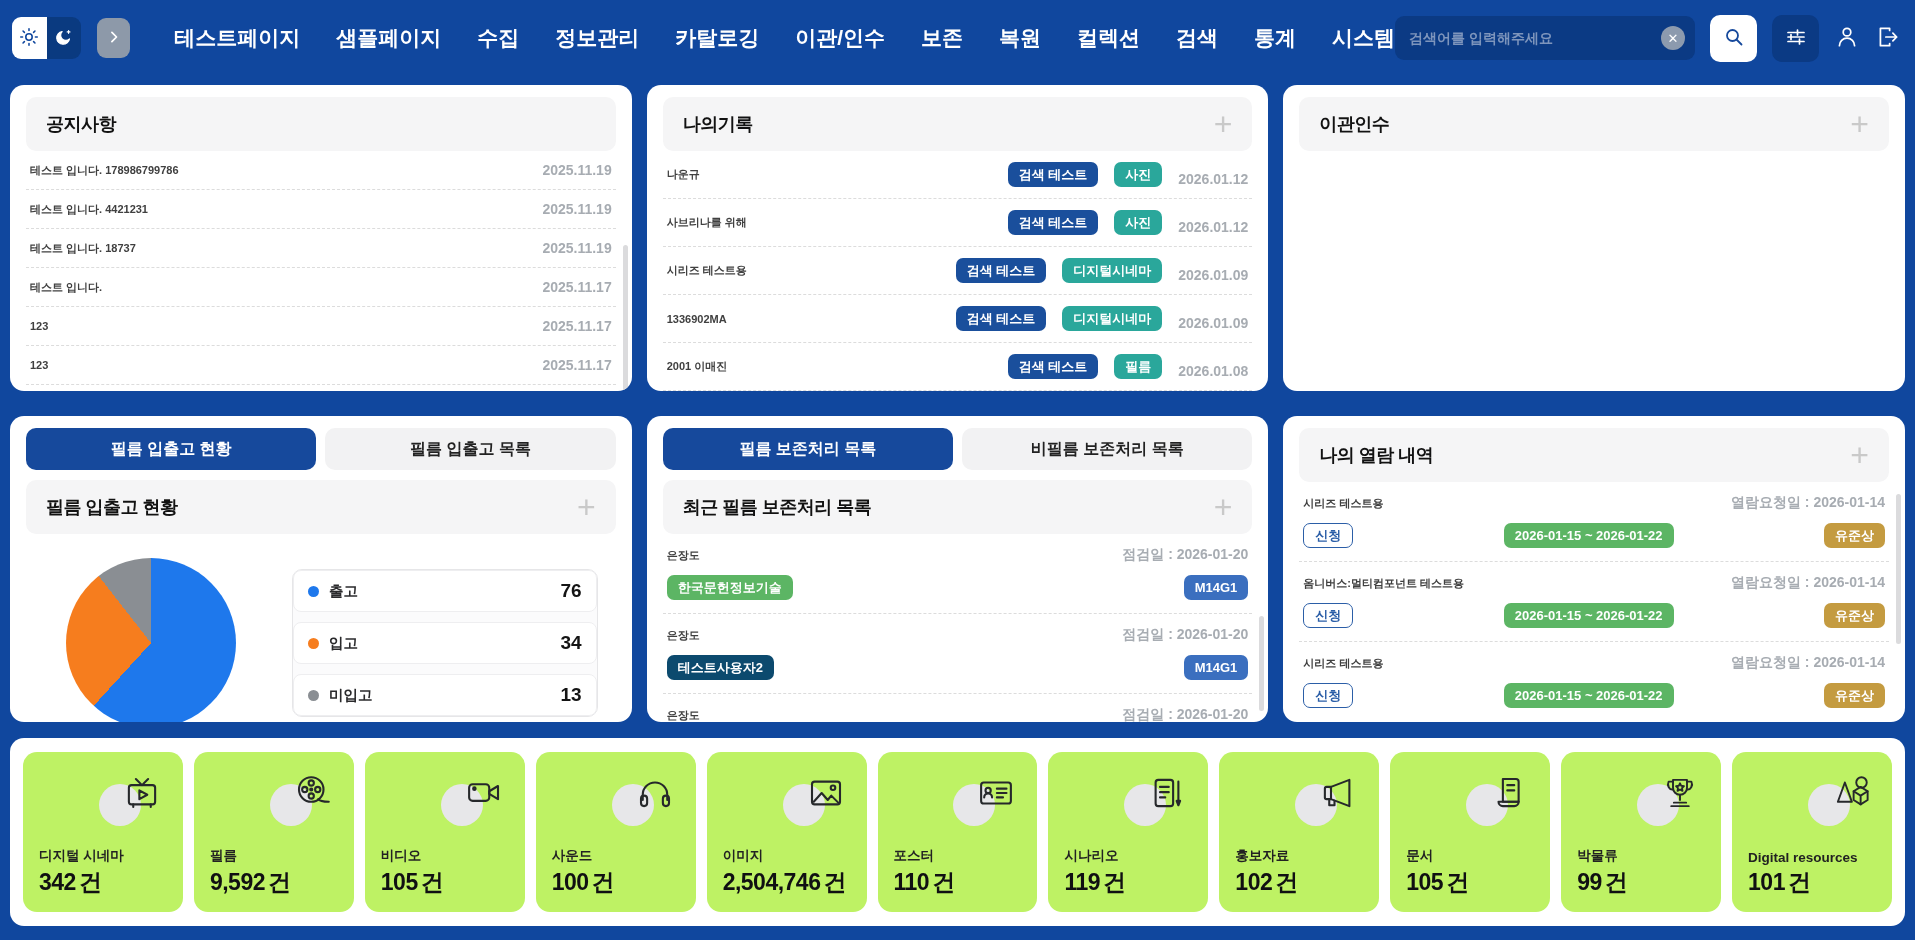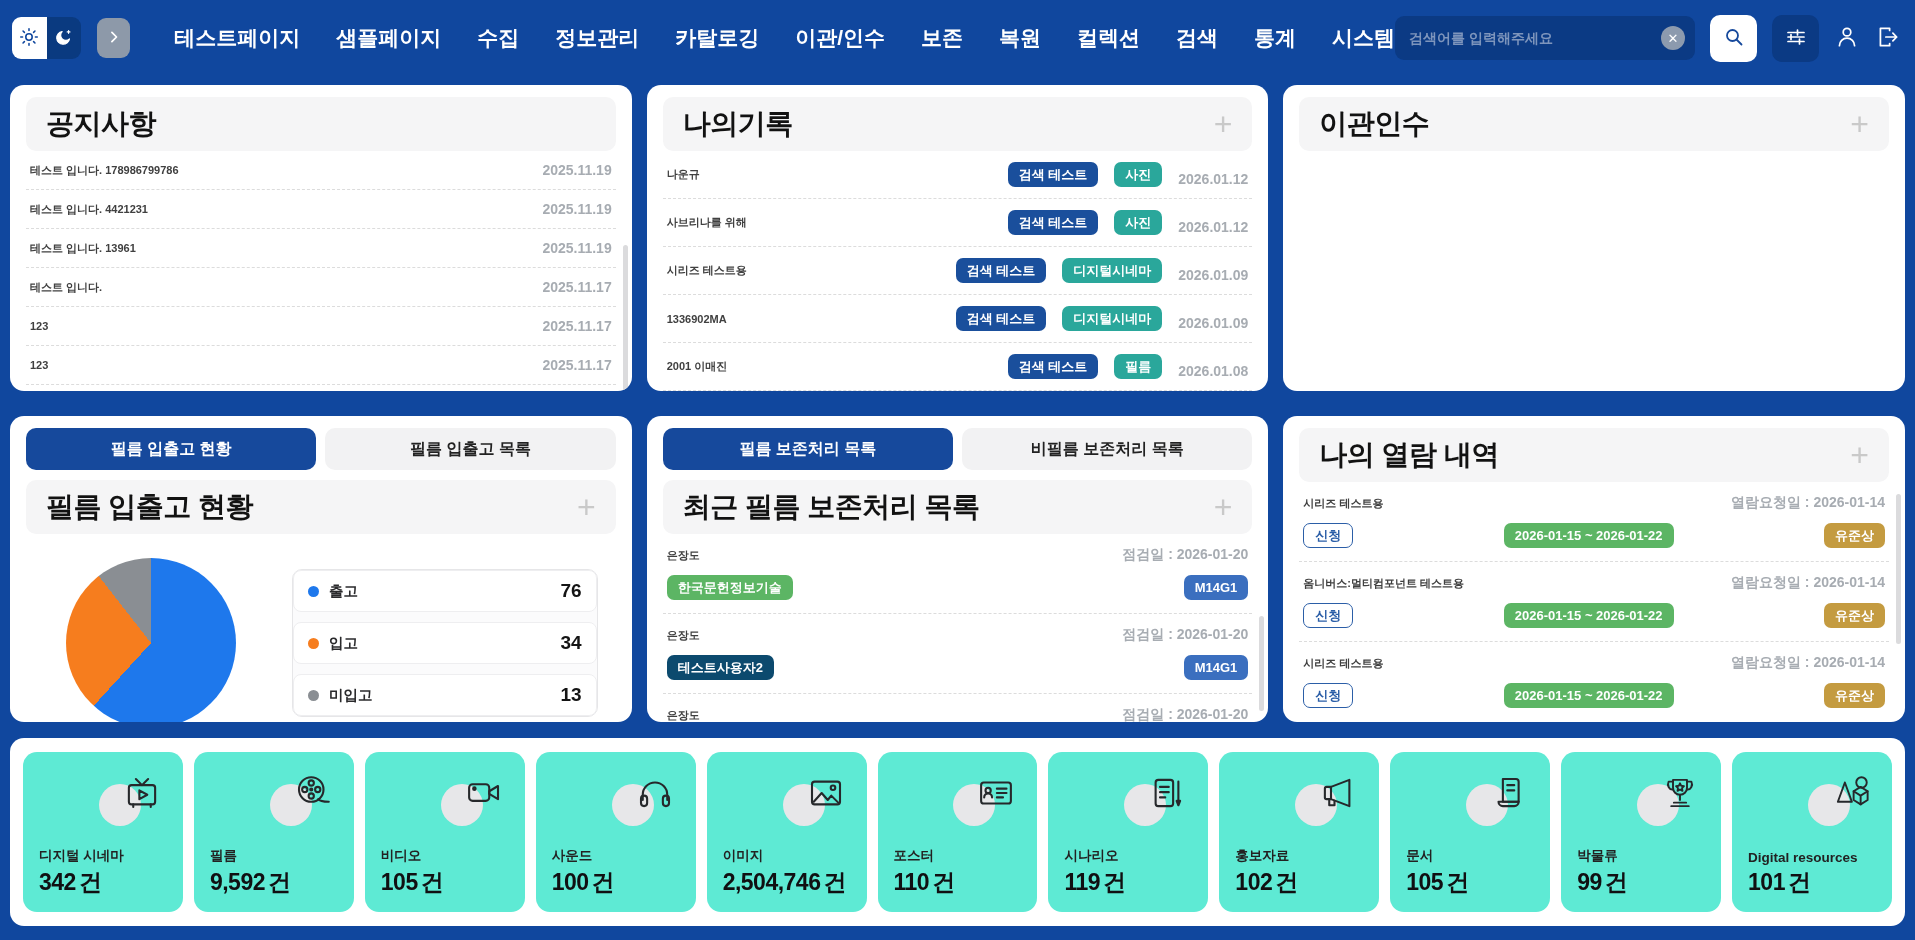--- a/index.html
+++ b/index.html
@@ -28,21 +28,21 @@
   .search-btn { background: #ffffff; }
   .settings-btn { background: #0B3A84; }
   .ghost-btn { background: transparent; border: none; cursor: pointer; display: flex; align-items: center; justify-content: center; }
   
   .main { padding: 9px 10px 0; }
   .row { display: flex; gap: 15px; }
   .row-1 { margin-bottom: 25px; }
   .row-2 { margin-bottom: 16px; }
   .card { flex: 1; background: #fff; border-radius: 14px; position: relative; overflow: hidden; height: 306px; padding: 12px 16px 0; }
   .card-head { background: #F5F5F6; border-radius: 10px; height: 54px; display: flex; align-items: center; justify-content: space-between; padding: 0 20px; }
-  .card-title { font-size: 28px; font-weight: 800; color: #121212; letter-spacing: -0.5px; }
+  .card-title { font-size: 18px; font-weight: 800; color: #121212; letter-spacing: -0.5px; }
   .plus-btn { background: none; border: none; font-size: 32px; font-weight: 300; color: #C9C9C9; cursor: pointer; line-height: 1; }
   
   .nrow { display: flex; justify-content: space-between; align-items: center; padding: 11px 4px; border-bottom: 1px dashed #DCDCDC; }
   .nrow-title { font-size: 11px; font-weight: 700; color: #404040; }
   .nrow-date { font-size: 14px; font-weight: 600; color: #A7ACB2; }
   .nrow-right { display: flex; align-items: flex-end; gap: 16px; }
   .badge { height: 25px; padding: 0 11px; border-radius: 7px; color: #fff; font-size: 13px; font-weight: 700; display: inline-flex; align-items: center; white-space: nowrap; }
   .badge.outline { background: #fff; border: 1px solid #2B5EA7; color: #2B5EA7; }
   
   .prow { padding: 12px 4px 13px; border-bottom: 1px dashed #DCDCDC; }
@@ -62,21 +62,21 @@
   .ldot { width: 11px; height: 11px; border-radius: 50%; margin-right: 10px; flex: none; }
   .llabel { font-size: 14.5px; color: #2a2a2c; font-weight: 600; }
   .lvalue { margin-left: auto; font-size: 19px; font-weight: 800; color: #141414; }
   
   .empty { position: absolute; inset: 70px 0 0 0; display: flex; flex-direction: column; align-items: center; justify-content: center; gap: 16px; }
   .empty-text { color: #C6C6C8; font-size: 15px; font-weight: 700; }
   
   .vscroll { position: absolute; width: 5px; border-radius: 3px; background: #DBDBDD; }
   
   .tiles-wrap { background: #fff; border-radius: 14px; padding: 14px 13px; display: flex; gap: 11px; height: 188px; }
-  .tile { flex: 1; background: #5eead4; border-radius: 14px; position: relative; cursor: pointer; }
+  .tile { flex: 1; background: #bef264; border-radius: 14px; position: relative; cursor: pointer; }
   .tile-icon { position: absolute; top: 20px; right: 20px; z-index: 1; }
   .tile-icon-bg { position: absolute; top: 32px; right: 42px; width: 42px; height: 42px; border-radius: 50%; background: #E7E7E9; }
   .tile-label { position: absolute; left: 16px; bottom: 47px; font-size: 13.5px; font-weight: 700; color: #222; white-space: nowrap; }
   .tile-count { position: absolute; left: 16px; bottom: 14px; font-size: 23px; font-weight: 800; color: #101012; letter-spacing: -0.5px; }
   .tile-count .unit { margin-left: 3px; }
 </style>
 </head>
 <body>
 
 <nav class="navbar">
@@ -158,21 +158,21 @@
       <div id="notice-list">
           <div class="nrow">
             <span class="nrow-title">테스트 입니다. 178986799786</span>
             <span class="nrow-date">2025.11.19</span>
           </div>
           <div class="nrow">
             <span class="nrow-title">테스트 입니다. 4421231</span>
             <span class="nrow-date">2025.11.19</span>
           </div>
           <div class="nrow">
-            <span class="nrow-title">테스트 입니다. 13961</span>
+            <span class="nrow-title">테스트 입니다. 18737</span>
             <span class="nrow-date">2025.11.19</span>
           </div>
           <div class="nrow">
             <span class="nrow-title">테스트 입니다.</span>
             <span class="nrow-date">2025.11.17</span>
           </div>
           <div class="nrow">
             <span class="nrow-title">123</span>
             <span class="nrow-date">2025.11.17</span>
           </div>

